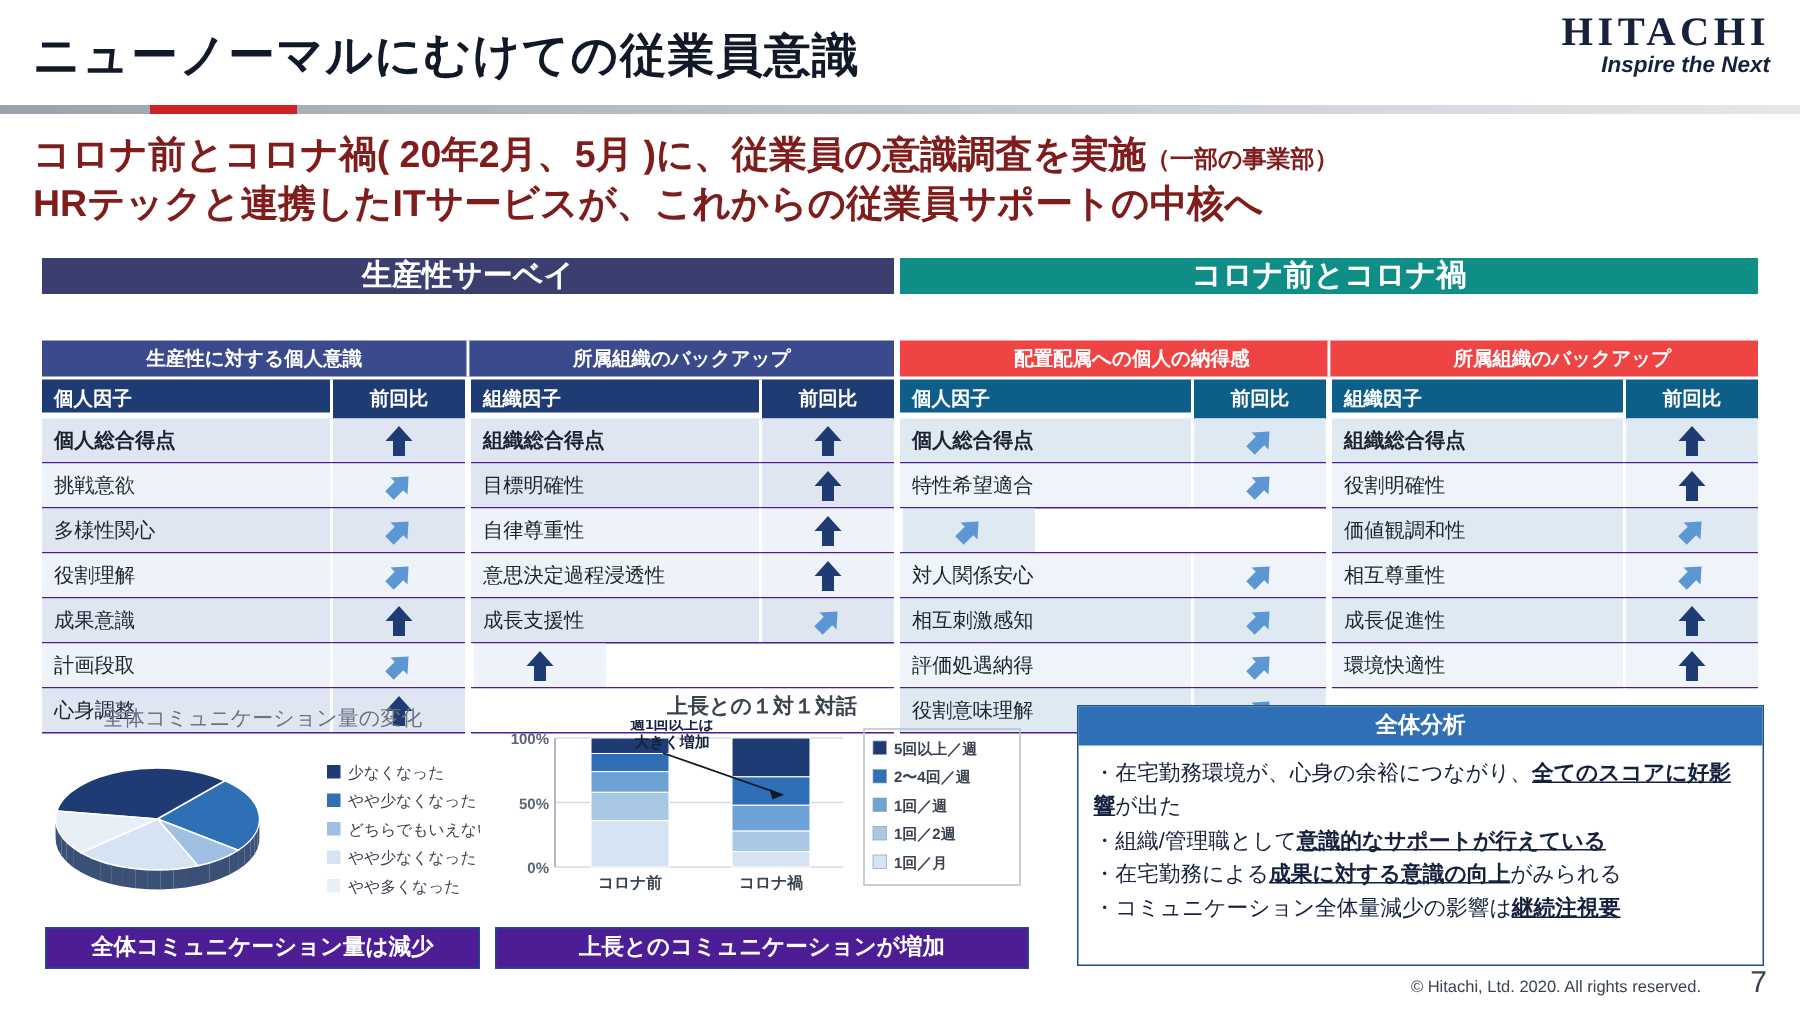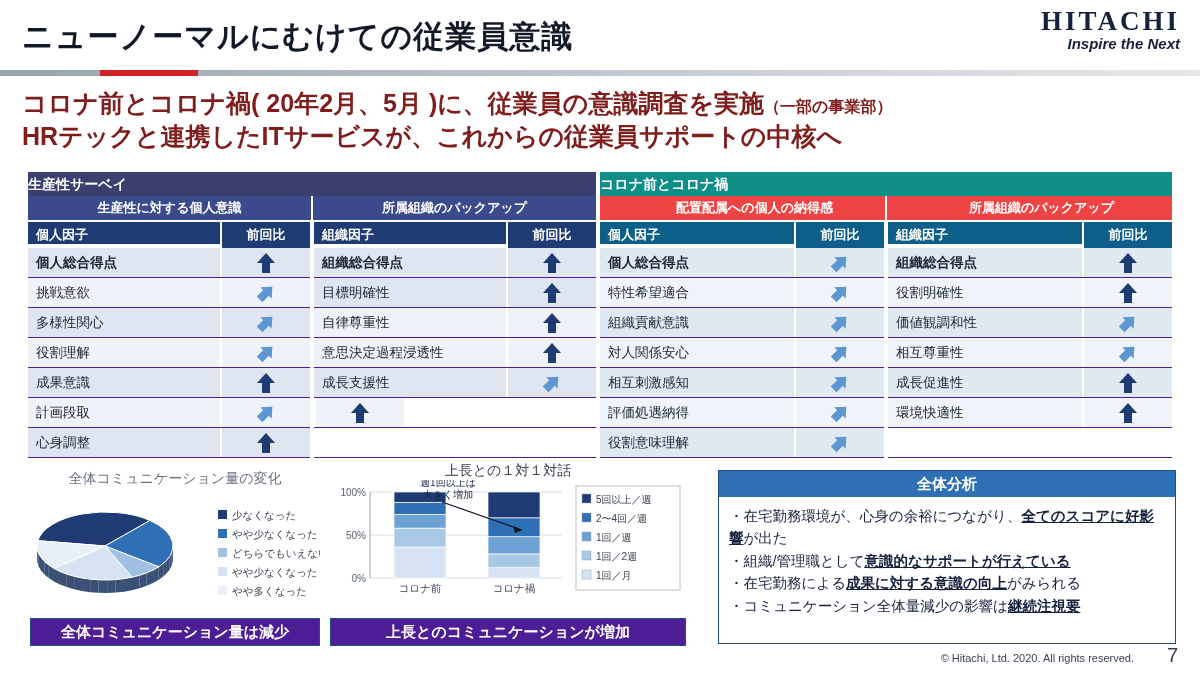--- a/index.html
+++ b/index.html
@@ -21,24 +21,24 @@
   .lead{position:absolute;left:22px;top:88px;width:1160px;color:#7f1d1d;}
   .lead-l1{font-size:25px;font-weight:bold;line-height:1.25;}
   .lead-l1 .small{font-size:16px;font-weight:bold;}
   .lead-l2{font-size:25px;font-weight:bold;line-height:1.25;margin-top:2px;}
 
   
   .tables{position:absolute;left:28px;top:172px;width:1144px;height:288px;}
   .tbl{position:absolute;top:0;}
   .tbl.left{left:0;width:568px;}
   .tbl.right{left:572px;width:572px;}
-  .band{height:24px;line-height:24px;color:#fff;font-size:14px;font-weight:bold;}
+  .band{height:24px;line-height:24px;text-align:center;color:#fff;font-size:20px;font-weight:bold;}
   .band.navy{background:#3b3f70;}
   .band.teal{background:#0f8e87;}
-  .sub-row{display:flex;}
+  .sub-row{display:flex;margin-top:31px;}
   .sub{height:24px;line-height:24px;text-align:center;color:#fff;font-size:13px;font-weight:bold;flex:1;}
   .sub.navy{background:#3b4a8c;border-right:2px solid #fff;}
   .sub.navy.last{border-right:none;}
   .sub.teal{background:#ef4444;border-right:2px solid #fff;padding-left:24px;}
   .sub.teal.last{border-right:none;}
   .cols{display:flex;margin-top:2px;}
   .col{flex:1;}
   .col + .col{margin-left:4px;}
   .chead{display:flex;}
   .chead .c1{flex:1 1 auto;background:#1f3b73;color:#fff;font-size:13px;font-weight:bold;height:22px;line-height:26px;padding-left:8px;}
@@ -59,21 +59,21 @@
   .arr.up svg{display:block;}
   .arr.diag svg{display:block;}
 
   
   .pie-wrap{position:absolute;left:30px;top:470px;width:290px;height:150px;}
   .panel-title{font-size:14px;color:#6b7380;text-align:center;}
   .cap{position:absolute;height:26px;line-height:26px;color:#fff;font-size:15px;font-weight:bold;text-align:center;background:#4c1d95;border:1px solid #1f4f86;}
   .cap.c1{left:30px;top:618px;width:288px;}
   .cap.c2{left:330px;top:618px;width:354px;}
 
-  .bar-wrap{position:absolute;left:330px;top:462px;width:356px;height:152px;}
+  .bar-wrap{position:absolute;left:330px;top:462px;width:356px;height:152px;font-weight:bold;}
   .bar-title{font-size:14px;color:#3b4350;text-align:center;}
 
   .analysis{position:absolute;left:718px;top:470px;width:456px;height:172px;border:1px solid #1f4f86;background:#fff;}
   .analysis-hd{height:26px;line-height:26px;background:#2f6fb5;color:#fff;font-size:15px;font-weight:bold;text-align:center;}
   .analysis-body{padding:8px 10px 0 10px;font-size:14.5px;line-height:1.55;color:#16213e;}
   .analysis-body u{text-decoration:underline;font-weight:bold;}
 
   .copyright{position:absolute;right:66px;top:652px;font-size:11px;color:#3b4350;}
   .pageno{position:absolute;right:22px;top:644px;font-size:20px;color:#3b4350;}
 </style>
@@ -299,21 +299,20 @@
                 <span class="arr diag">
                   <svg width="22" height="22" viewBox="0 0 22 22">
                     <g transform="rotate(45 11 11)">
                       <polygon points="11,2 19,11 15,11 15,20 7,20 7,11 3,11" fill="#5d97d3"></polygon>
                     </g>
                   </svg>
                 </span>
               </div>
             </div>
             <div class="rw tz0">
-              <div class="c1">組織貢献意識</div>
               <div class="c2">
                 <span class="arr diag">
                   <svg width="22" height="22" viewBox="0 0 22 22">
                     <g transform="rotate(45 11 11)">
                       <polygon points="11,2 19,11 15,11 15,20 7,20 7,11 3,11" fill="#5d97d3"></polygon>
                     </g>
                   </svg>
                 </span>
               </div>
             </div>

